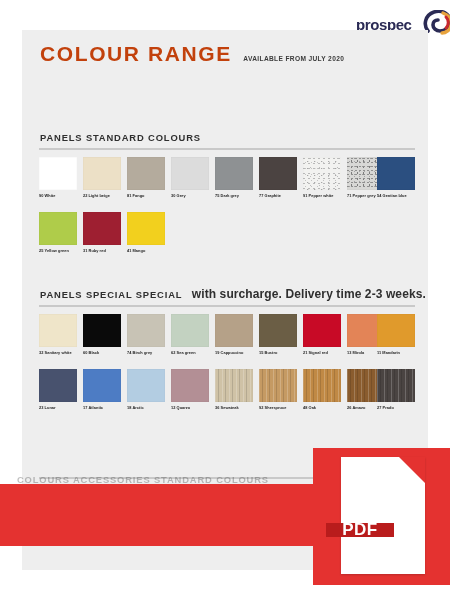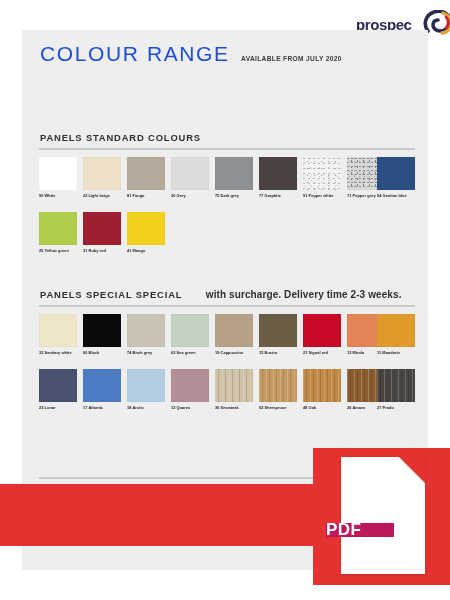--- a/index.html
+++ b/index.html
@@ -25,38 +25,38 @@
 
   
   .sheet{
     position:absolute;left:22px;top:30px;width:406px;height:540px;
     background:#eeeeee;
   }
   .sheet-inner{position:absolute;inset:0;}
 
   .title-row{position:absolute;left:18px;top:12px;white-space:nowrap;}
   .title{
-    font-size:21px;font-weight:400;letter-spacing:1.6px;color:#1d4ed8;
+    font-size:21px;font-weight:700;letter-spacing:1.6px;color:#c2410c;
     display:inline-block;vertical-align:baseline;
   }
   .title-sub{
     font-size:6.6px;font-weight:700;letter-spacing:0.35px;color:#3a3a3a;
     display:inline-block;vertical-align:baseline;margin-left:7px;
   }
 
   
   .section{position:absolute;left:12px;width:382px;}
   .sec-head{white-space:nowrap;padding-left:6px;}
   .sec-title{
     font-size:9.4px;font-weight:600;letter-spacing:0.85px;color:#2f2f2f;
     display:inline-block;vertical-align:baseline;margin-top:44px;
   }
   .sec-note{
-    font-size:10px;font-weight:600;letter-spacing:0.1px;color:#2f2f2f;
-    display:inline-block;vertical-align:baseline;margin-left:19px;
+    font-size:12px;font-weight:600;letter-spacing:0.1px;color:#2f2f2f;
+    display:inline-block;vertical-align:baseline;margin-left:5px;
   }
   .rule{
     height:2px;background:#c9c9c9;margin-top:3px;width:376px;margin-left:5px;
   }
 
   
   .row{position:relative;margin-top:7px;margin-left:5px;height:48px;}
   .sw{
     position:absolute;top:0;width:38px;
   }
@@ -114,21 +114,21 @@
     background:#fff;
     box-shadow:0 1px 2px rgba(0,0,0,0.18);
   }
   .pdf-fold{
     position:absolute;right:0;top:0;width:26px;height:26px;
     background:#e43230;
     clip-path:polygon(0 0,100% 100%,100% 0);
   }
   .pdf-tab{
     position:absolute;left:13px;top:75px;width:68px;height:14px;
-    background:#be185d;display:flex;align-items:center;justify-content:flex-start;
+    background:#b91c1c;display:flex;align-items:center;justify-content:center;
   }
   .pdf-tab span{
     color:#fff;font-size:17px;font-weight:700;letter-spacing:0.5px;
   }
 
   .hidden-head{
     position:absolute;left:17px;top:474px;
     font-size:9.4px;font-weight:600;letter-spacing:0.85px;color:#2f2f2f;
     white-space:nowrap;opacity:0.30;
   }
@@ -335,20 +335,21 @@
           <div class="sw" style="left:264px;">
               <span class="chip" style="height:45px;background:#0e0e10;"></span>
               <div class="cap">RAL 9005</div>
             </div>
         </div>
       </div>
 
     </div>
   </div>
 
+  <div class="hidden-head">COLOURS ACCESSORIES STANDARD COLOURS</div>
 
   <div class="banner">
     <div class="banner-fade"></div>
   </div>
 
   <div class="pdf">
     <div class="pdf-sq"></div>
     <div class="pdf-page">
       <div class="pdf-fold"></div>
     </div>

